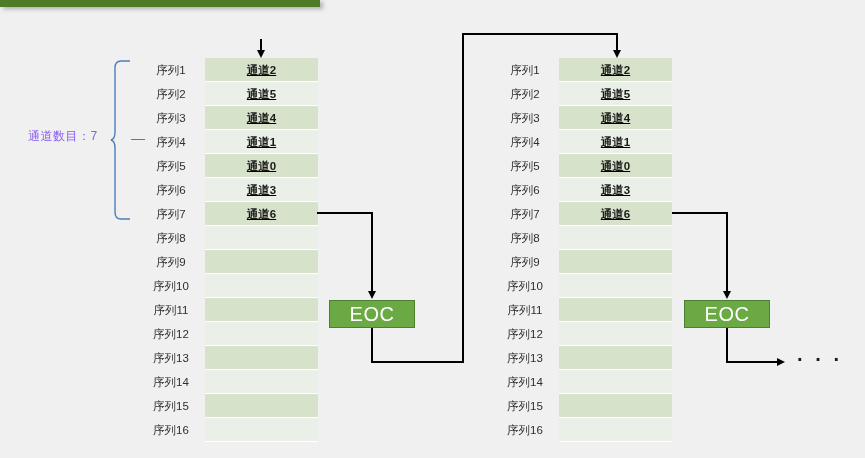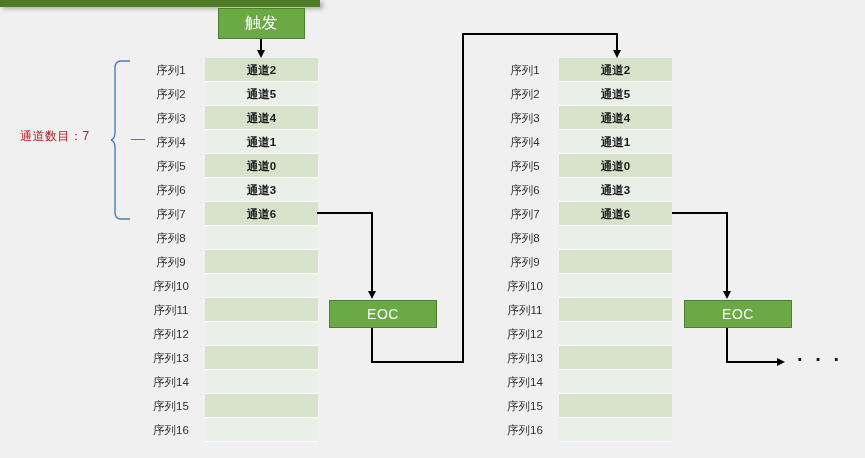--- a/index.html
+++ b/index.html
@@ -40,23 +40,23 @@
     letter-spacing: 0.5px;
   }
   .trigger-box {
     left: 218px;
     top: 8px;
     width: 87px;
     height: 31px;
     font-size: 16px;
   }
   .eoc-box {
-    width: 108px;
+    width: 86px;
     height: 28px;
-    font-size: 14px;
+    font-size: 20px;
   }
   .eoc-left { left: 329px; top: 300px; }
   .eoc-right { left: 684px; top: 300px; }
 
   .seq-col {
     position: absolute;
     width: 62px;
     text-align: center;
     font-size: 11.5px;
     color: #2e2e2e;
@@ -64,20 +64,21 @@
   .seq-cell {
     height: 24px;
     line-height: 24px;
     box-sizing: border-box;
     white-space: nowrap;
   }
   .val-col {
     position: absolute;
     width: 113px;
     background: #15803d;
+    text-decoration: underline;
   }
   .val-cell {
     height: 24px;
     line-height: 24px;
     text-align: center;
     font-size: 11.5px;
     font-weight: bold;
     color: #1a1a1a;
     box-sizing: border-box;
     border-bottom: 1px solid #ffffff;
@@ -105,24 +106,24 @@
     position: absolute;
     width: 0;
     height: 0;
     border-top: 4.5px solid transparent;
     border-bottom: 4.5px solid transparent;
     border-left: 8px solid #000000;
   }
 
   .count-label {
     position: absolute;
-    left: 20px;
+    left: 28px;
     top: 128px;
     font-size: 12px;
-    color: #b91c1c;
+    color: #8b5cf6;
     white-space: nowrap;
     letter-spacing: 0.5px;
   }
   .brace {
     position: absolute;
     left: 110px;
     top: 60px;
     width: 22px;
     height: 160px;
   }
@@ -136,23 +137,20 @@
     font-weight: bold;
   }
 </style>
 </head>
 <body>
 
 <div id="stage">
 
   <div class="topbar"></div>
 
-  <div class="greenbox trigger-box">
-    <span>触发</span>
-  </div>
   <div class="line vline" style="left:260px; top:39px; height:13px;"></div>
   <div class="arrow-down" style="left:256.5px; top:50px;"></div>
 
   <div class="count-label">通道数目：7</div>
   <svg class="brace" viewBox="0 0 22 160" preserveAspectRatio="none">
     <path d="M 20 1 L 11 1 Q 5 1 5 8 L 5 72 Q 5 79 1 80 Q 5 81 5 88 L 5 152 Q 5 159 11 159 L 20 159" fill="none" stroke="#4a7ebb" stroke-width="1.4"></path>
   </svg>
   <div class="line hline" style="left:131px; top:139px; width:14px; background:#4a7ebb; height:1.4px;"></div>
 
   <div class="seq-col" style="left:140px; top:58px;">

